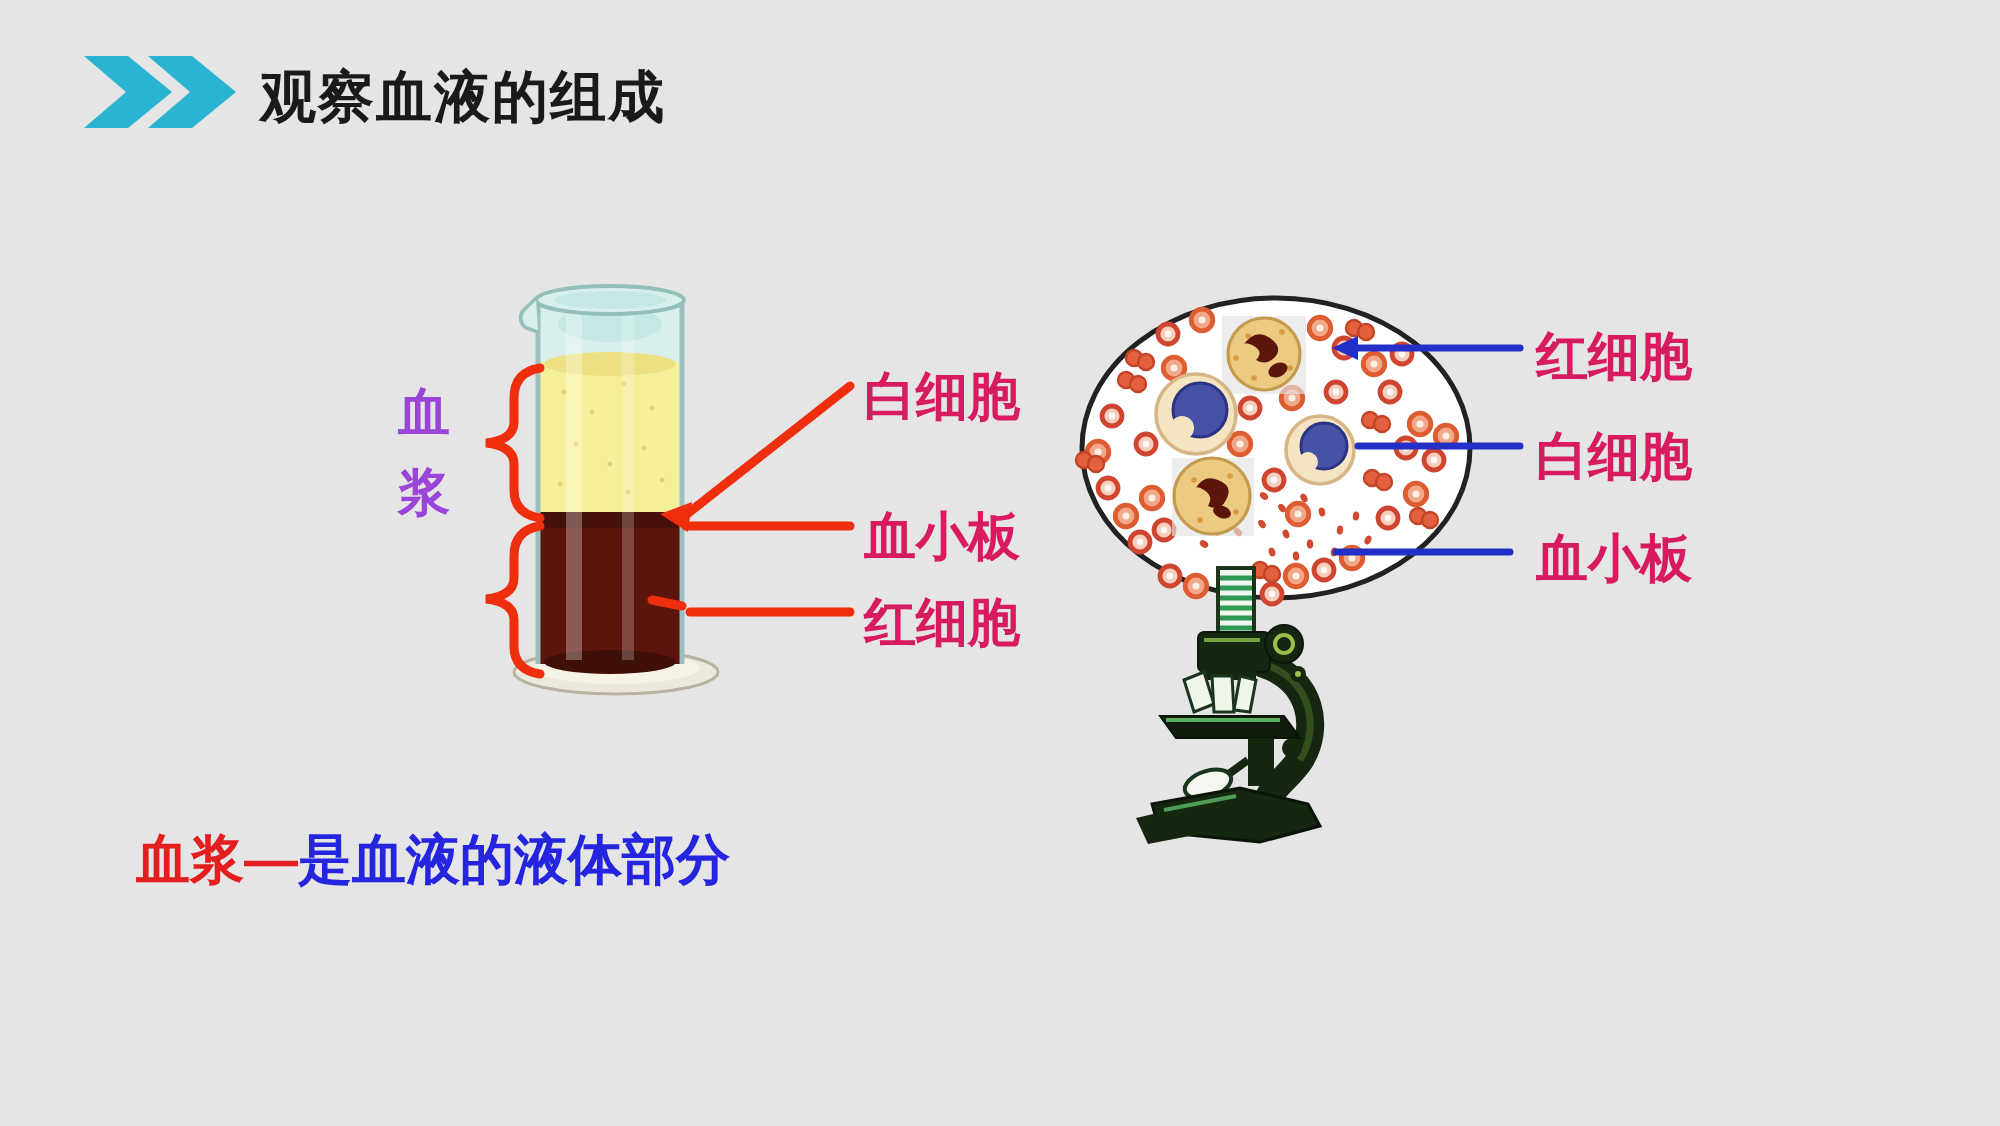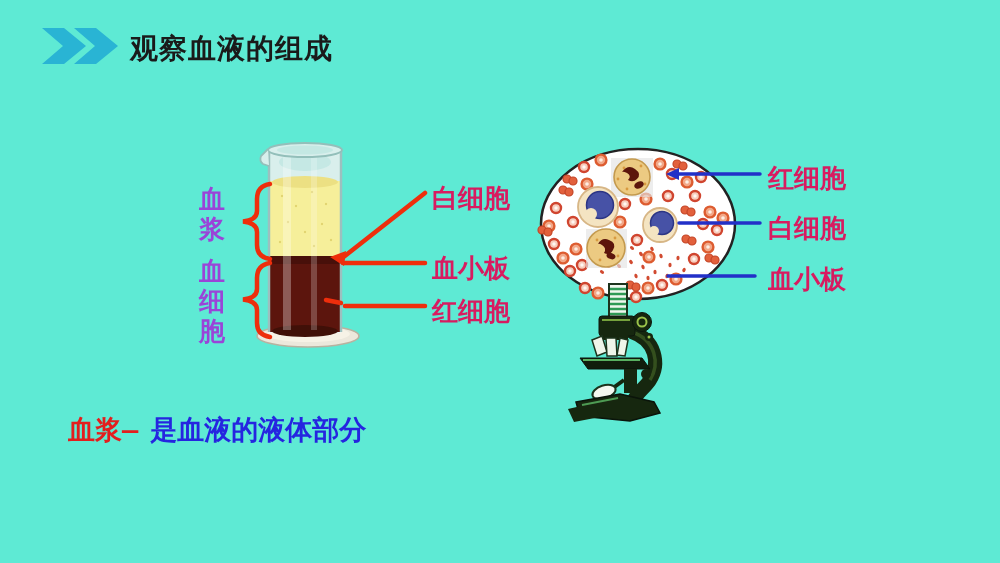--- a/index.html
+++ b/index.html
@@ -1,39 +1,39 @@
 <!DOCTYPE html>
 <html><head>
 <meta charset="utf-8">
 <style>
   html,body{margin:0;padding:0;background:#ffffff;}
   #slide{
-    position:relative;width:1000px;height:563px;background:#5eead4;overflow:hidden;
-    font-family:Liberation Mono, monospace;
+    position:relative;width:1000px;height:563px;background:#e5e5e5;overflow:hidden;
+    font-family:Liberation Sans, sans-serif;
   }
   .abs{position:absolute;}
   .lbl{position:absolute;font-weight:bold;white-space:nowrap;}
   #page-title{left:130px;top:30px;font-size:28px;color:#1a1a1a;font-weight:bold;letter-spacing:1px;}
   .vlabel{
-    position:absolute;width:30px;font-size:26px;line-height:30px;font-weight:bold;
+    position:absolute;width:30px;font-size:26px;line-height:40px;font-weight:bold;
     color:#9a44d8;text-align:center;word-break:break-all;
   }
   #plasma-label{left:197px;top:186px;}
   #bloodcells-label{left:197px;top:258px;}
   .tube-pointer-label{color:#d81b60;font-size:26px;}
   #wbc-tube-label{left:432px;top:181px;}
   #platelet-tube-label{left:432px;top:251px;}
   #rbc-tube-label{left:432px;top:294px;}
   .micro-pointer-label{color:#d81b60;font-size:26px;}
   #rbc-micro-label{left:768px;top:161px;}
   #wbc-micro-label{left:768px;top:211px;}
   #platelet-micro-label{left:768px;top:262px;}
   #note-line1{left:68px;top:412px;font-size:27px;font-weight:bold;}
   #note-line1 .term{color:#e31e1e;}
-  #note-line1 .rest{color:#2525e0;margin-left:12px;}
+  #note-line1 .rest{color:#2525e0;margin-left:0;}
   #note-line2{left:60px;top:459px;font-size:26px;font-weight:bold;color:#157a28;}
 </style>
 </head>
 <body>
 
 <div id="slide">
 
   <svg class="abs" style="left:40px;top:26px;" width="80" height="44" viewBox="0 0 80 44">
     <polygon points="2,2 24,2 46,20 24,38 2,38 23,20" fill="#29b4d4"></polygon>
     <polygon points="34,2 56,2 78,20 56,38 34,38 55,20" fill="#29b4d4"></polygon>
@@ -276,21 +276,20 @@
       <circle cx="80" cy="102" r="5" fill="#16270f"></circle>
       <line x1="47" y1="116" x2="58" y2="108" stroke="#16270f" stroke-width="4"></line>
       <ellipse cx="38" cy="120" rx="12" ry="6.5" fill="#f4f8f0" stroke="#1c331c" stroke-width="2" transform="rotate(-18 38 120)"></ellipse>
       <polygon points="10,130 54,122 88,130 94,141 64,149 14,144" fill="#16270f" stroke="#0a140a" stroke-width="1.5"></polygon>
       <polygon points="2,137 28,131 34,145 8,150" fill="#16270f"></polygon>
       <line x1="16" y1="133" x2="52" y2="126" stroke="#58b060" stroke-width="2" opacity="0.85"></line>
     </g>
   </svg>
 
   <div id="plasma-label" class="vlabel">血浆</div>
-  <div id="bloodcells-label" class="vlabel">血细胞</div>
 
   <div id="wbc-tube-label" class="lbl tube-pointer-label">白细胞</div>
   <div id="platelet-tube-label" class="lbl tube-pointer-label">血小板</div>
   <div id="rbc-tube-label" class="lbl tube-pointer-label">红细胞</div>
 
   <div id="rbc-micro-label" class="lbl micro-pointer-label">红细胞</div>
   <div id="wbc-micro-label" class="lbl micro-pointer-label">白细胞</div>
   <div id="platelet-micro-label" class="lbl micro-pointer-label">血小板</div>
 
   <div id="note-line1" class="lbl">

